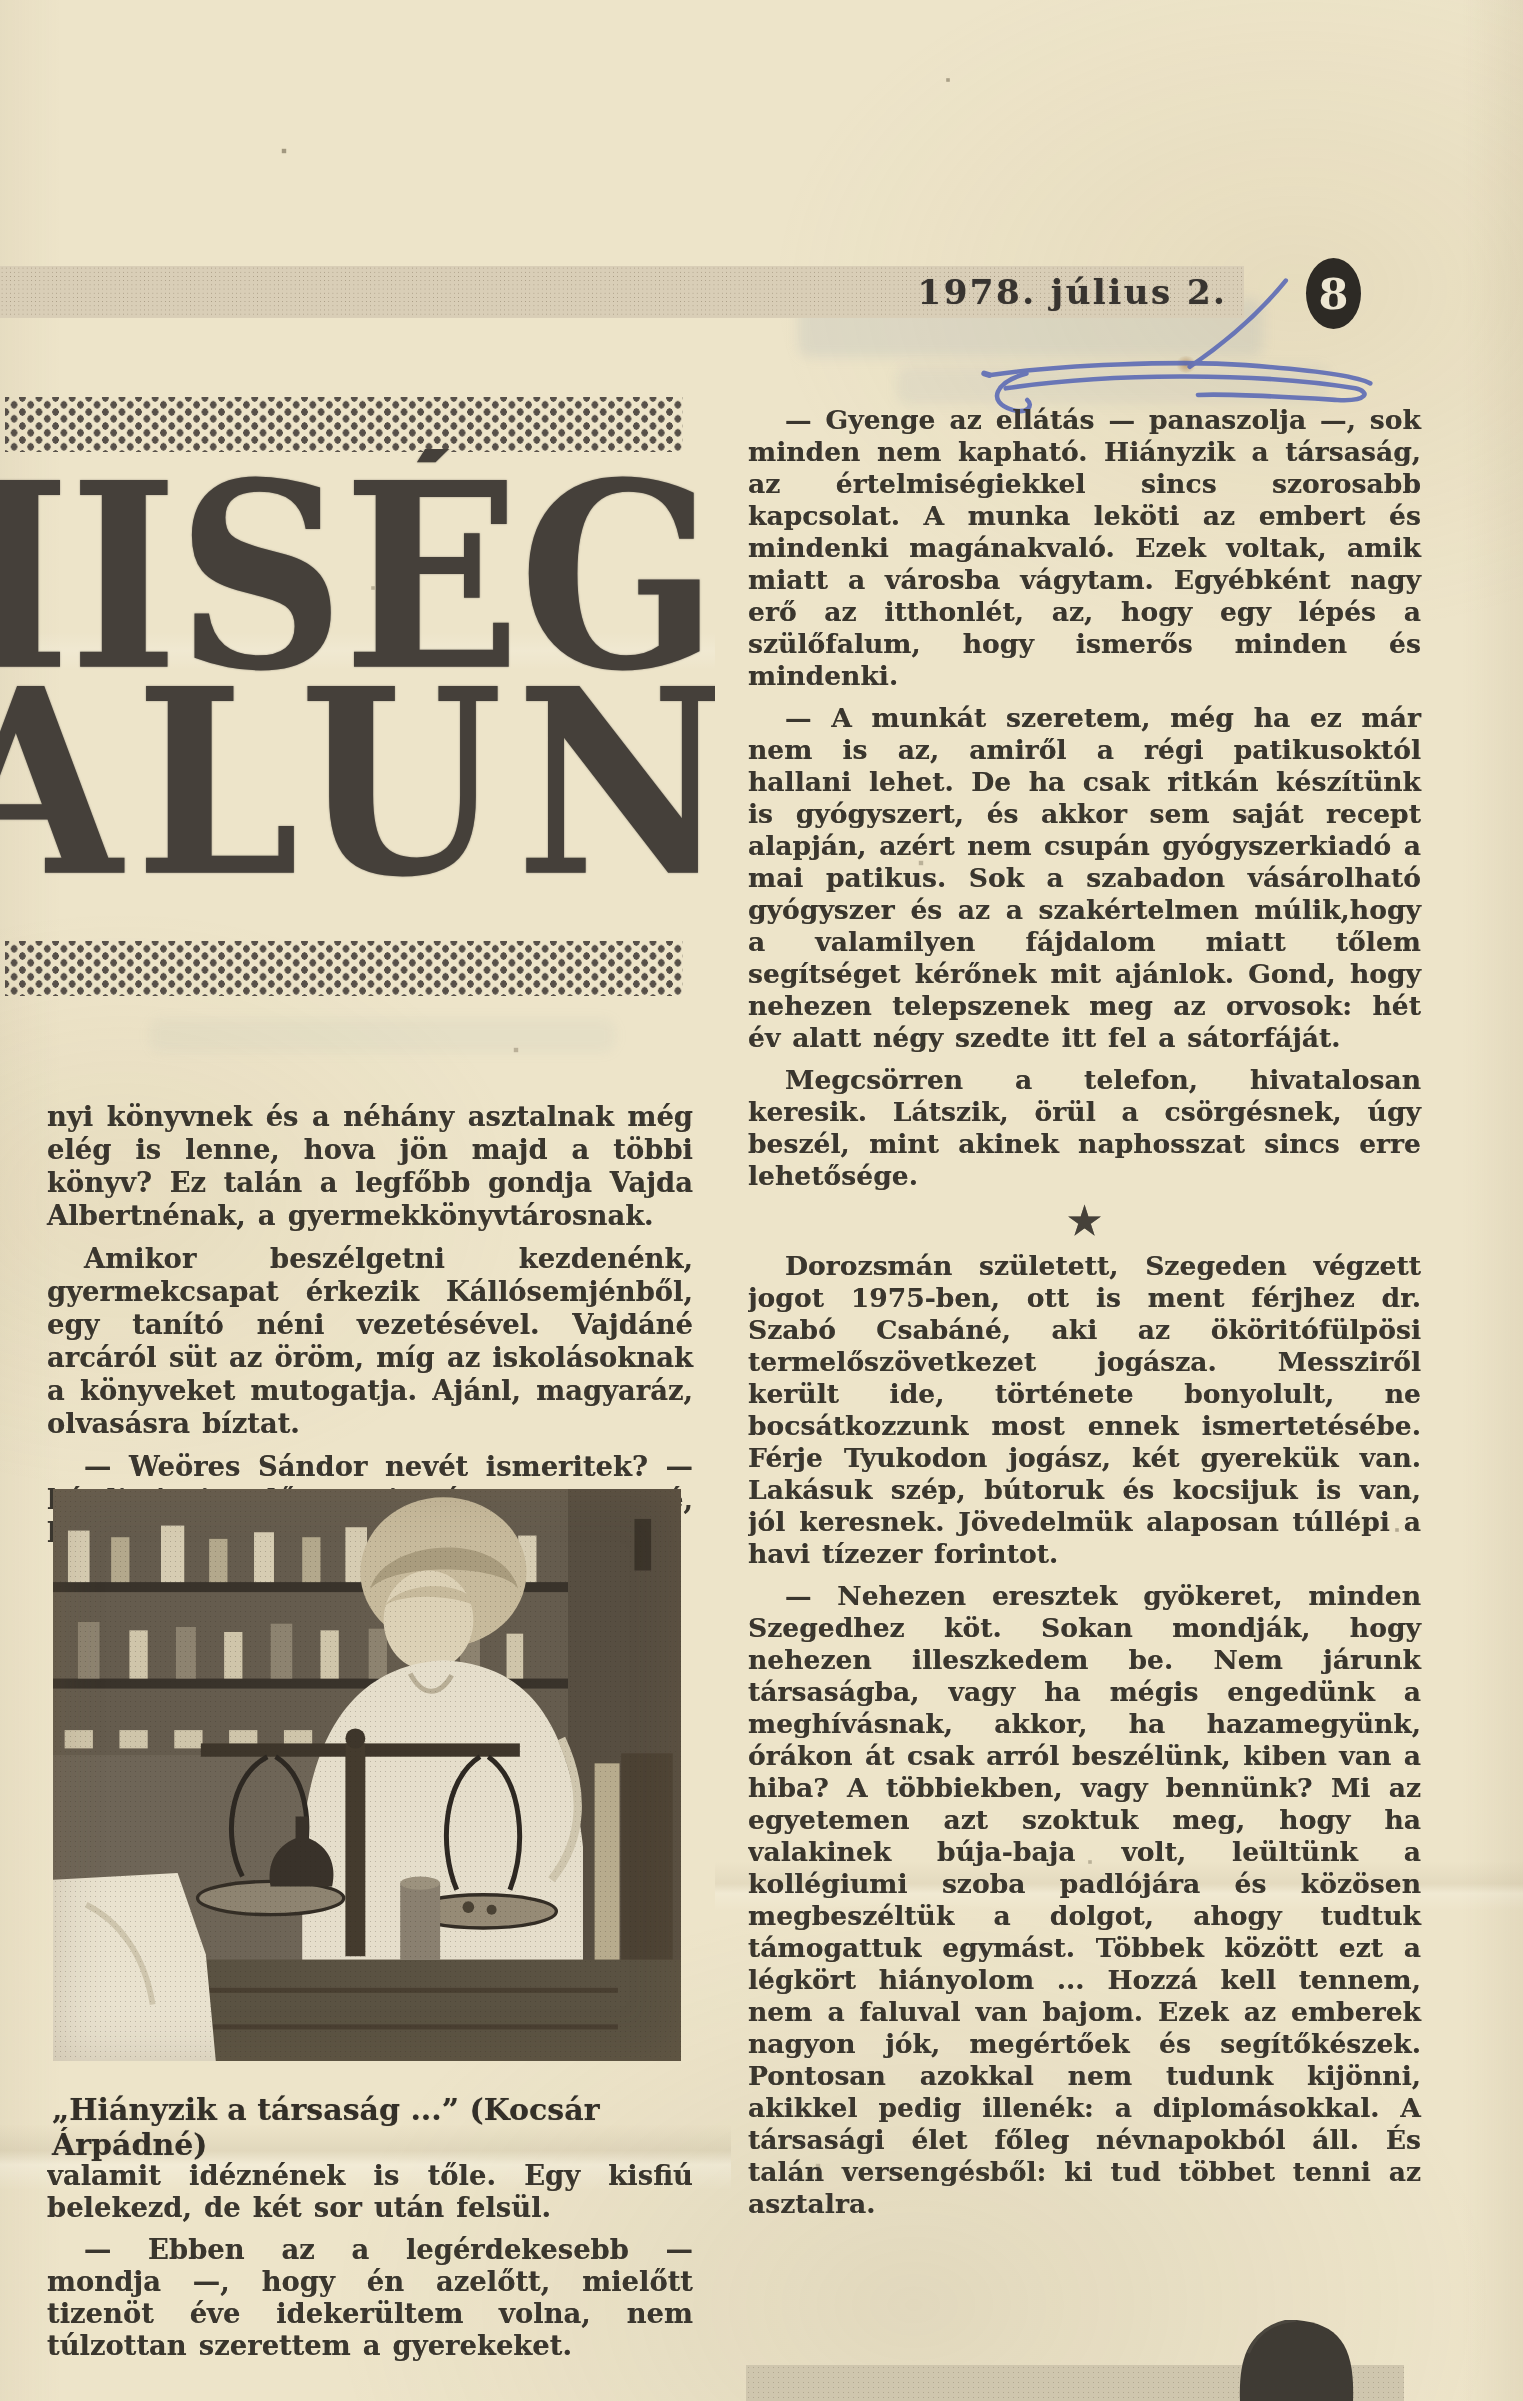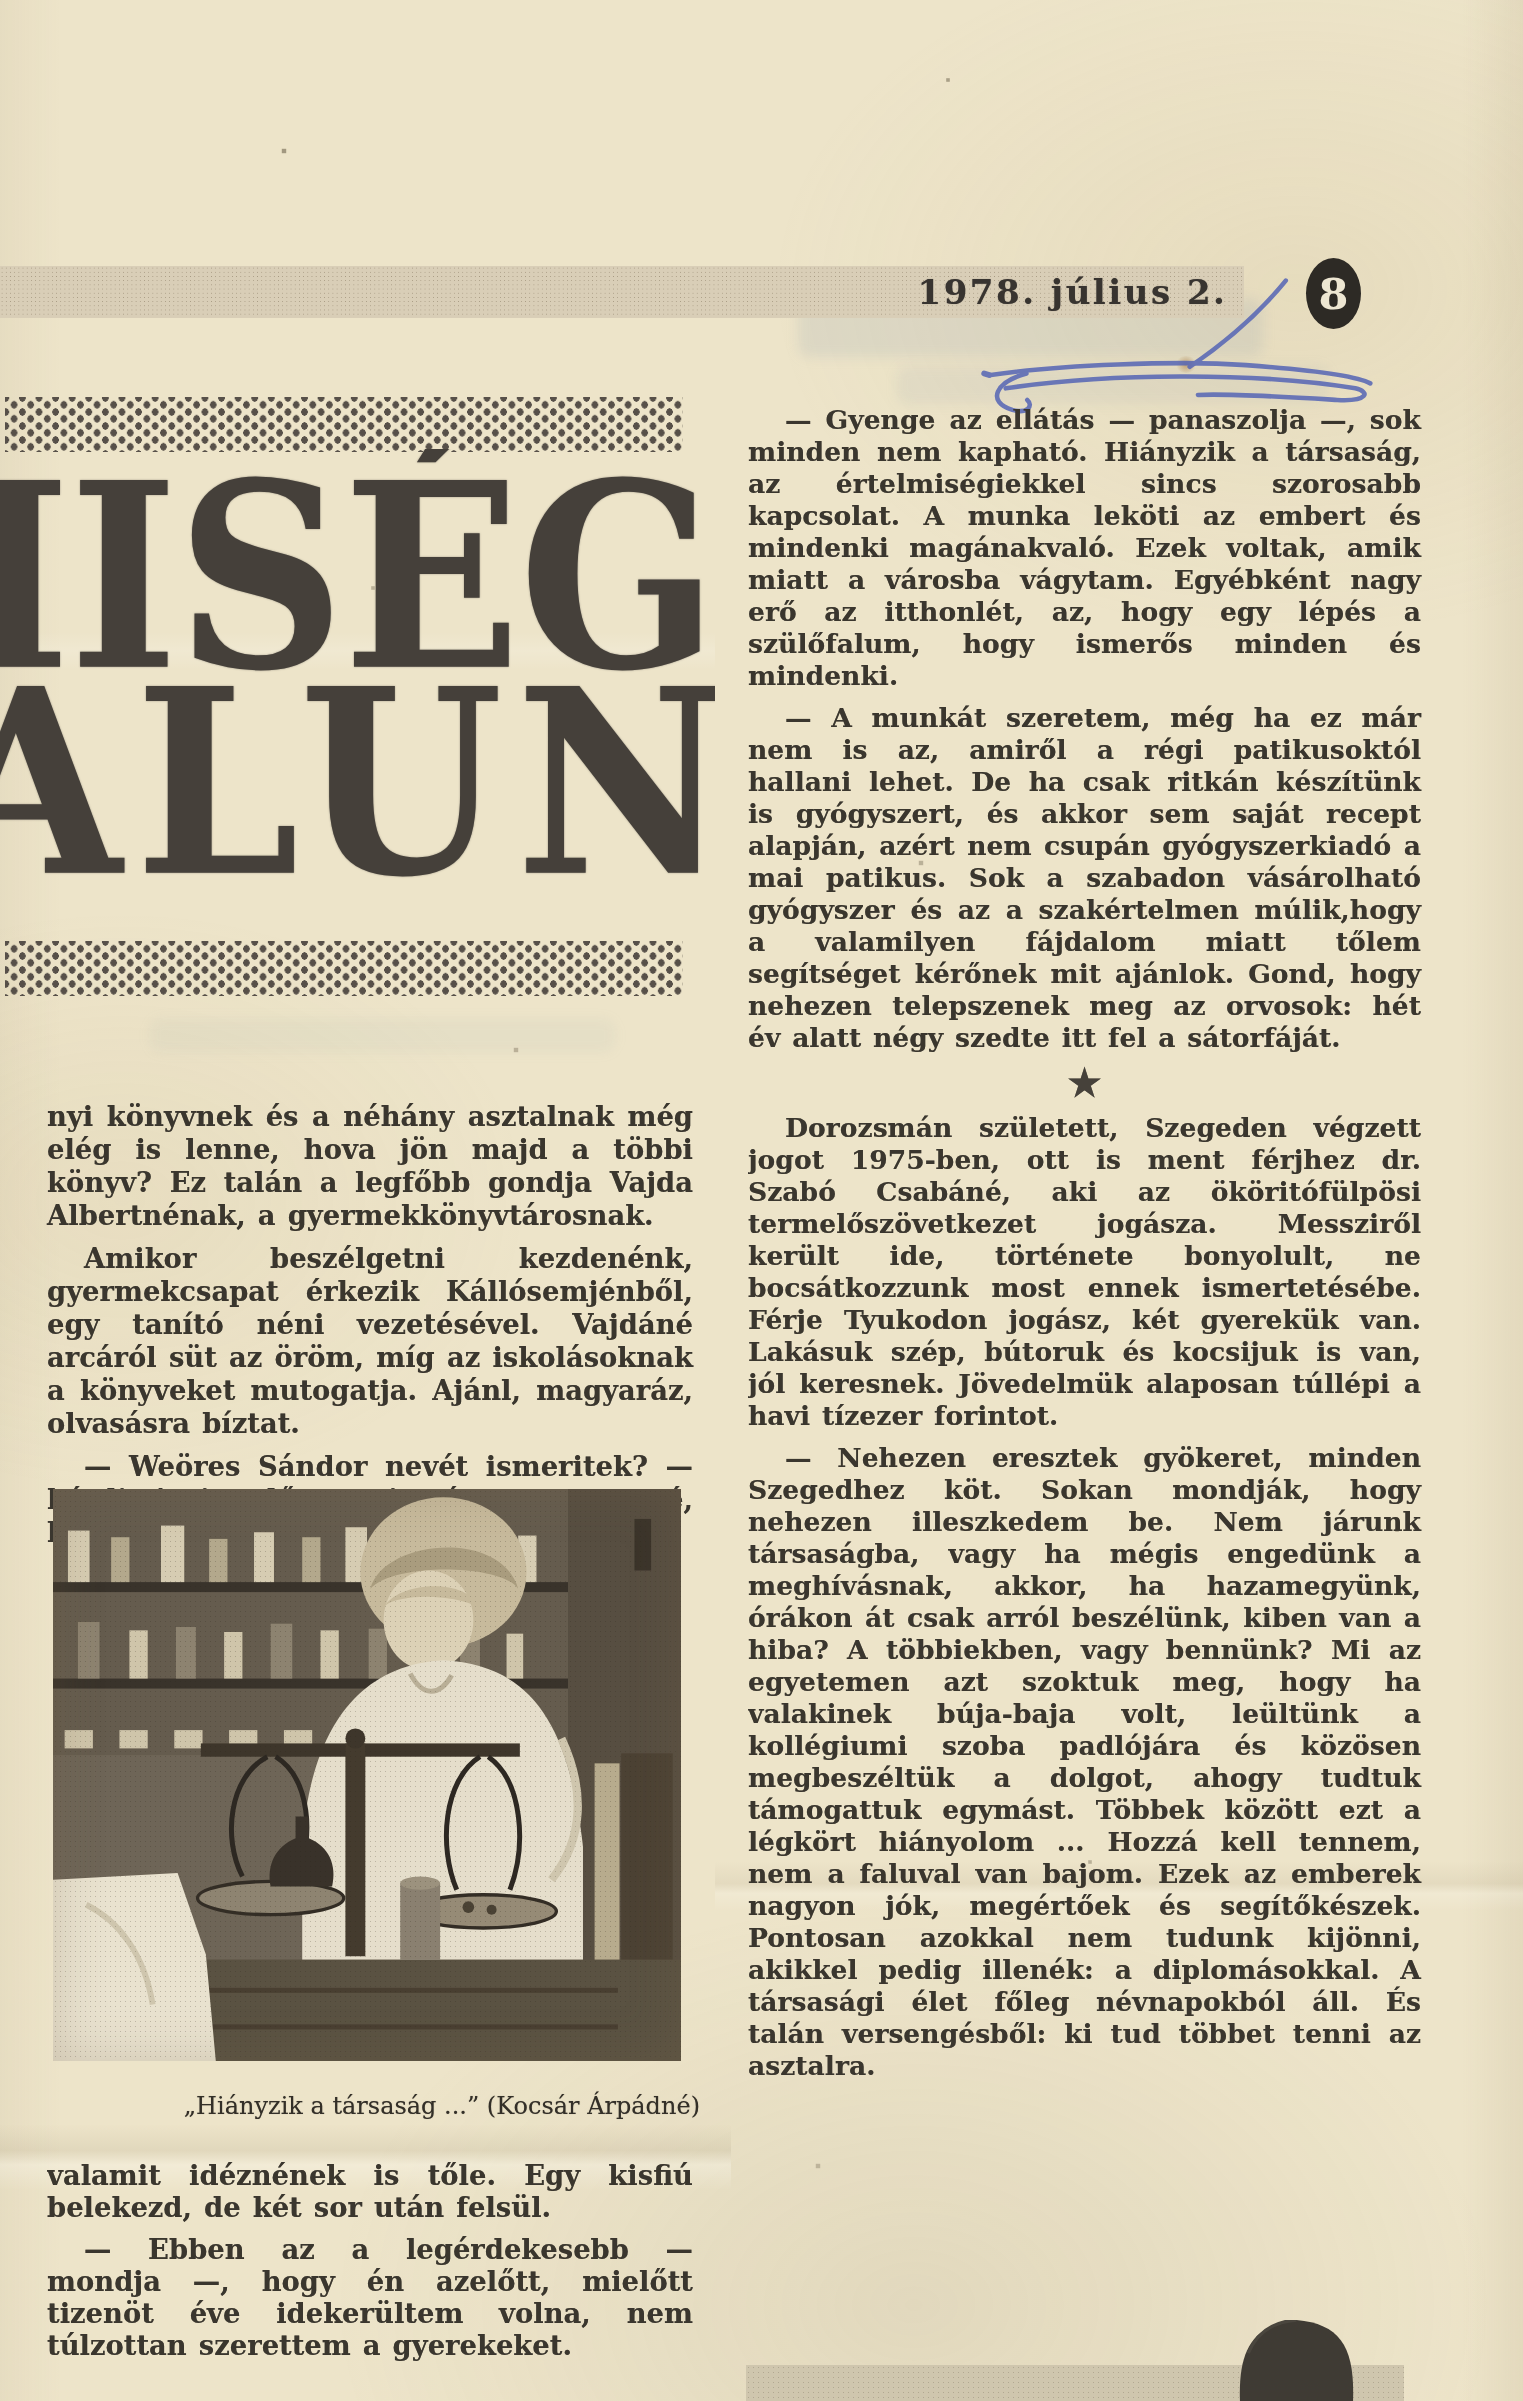--- a/index.html
+++ b/index.html
@@ -73,22 +73,22 @@
     font-size:26.6px;line-height:32px;}
   .star-sep{text-align:center;font-size:38px;line-height:38px;margin:11.6px 0 15px 0;
     color:#46413A;text-indent:0;}
   
   .photo1{left:53px;top:1489px;width:628px;height:572px;background:#6E6557;overflow:hidden;}
   .photo1 svg{display:block;}
   .halftone{position:absolute;left:0;top:0;right:0;bottom:0;
     background-image:radial-gradient(circle 1.3px,rgba(40,32,22,.22) 50%,transparent 58%);
     background-size:5px 5px;
     box-shadow:inset 0 0 50px rgba(120,100,70,.25);}
-  .caption{left:52px;top:2092px;width:648px;font-size:24px;font-weight:normal;
-    color:#332F28;text-shadow:0 0 0.7px rgba(51,47,40,.5);text-align:right;}
+  .caption{left:52px;top:2092px;width:648px;font-size:30px;font-weight:bold;
+    color:#332F28;text-shadow:0 0 0.7px rgba(51,47,40,.5);}
   .photo2-band{left:746px;top:2365px;width:658px;height:37px;background:#CFC6AE;
     background-image:radial-gradient(circle 1.2px,rgba(90,80,60,.25) 50%,transparent 58%);
     background-size:5px 5px;}
   .photo2-head{left:1215px;top:2320px;width:163px;height:81px;}
 </style>
 </head>
 <body>
 
 <div>
 
@@ -228,20 +228,21 @@
   <div class="abs caption">„Hiányzik a társaság ...” (Kocsár Árpádné)</div>
 
   <div class="abs col left-bottom">
     <p>valamit idéznének is tőle. Egy kisfiú belekezd, de két sor után felsül.</p>
     <p class="indent">— Ebben az a legérdekesebb — mondja —, hogy én azelőtt, mielőtt tizenöt éve idekerültem volna, nem túlzottan szerettem a gyerekeket.</p>
   </div>
 
   <div class="abs col right-col">
     <p class="indent">— Gyenge az ellátás — panaszolja —, sok minden nem kapható. Hiányzik a társaság, az értelmiségiekkel sincs szorosabb kapcsolat. A munka leköti az embert és mindenki magánakvaló. Ezek voltak, amik miatt a városba vágytam. Egyébként nagy erő az itthonlét, az, hogy egy lépés a szülőfalum, hogy ismerős minden és mindenki.</p>
     <p class="indent">— A munkát szeretem, még ha ez már nem is az, amiről a régi patikusoktól hallani lehet. De ha csak ritkán készítünk is gyógyszert, és akkor sem saját recept alapján, azért nem csupán gyógyszerkiadó a mai patikus. Sok a szabadon vásárolható gyógyszer és az a szakértelmen múlik,hogy a valamilyen fájdalom miatt tőlem segítséget kérőnek mit ajánlok. Gond, hogy nehezen telepszenek meg az orvosok: hét év alatt négy szedte itt fel a sátorfáját.</p>
+    <p class="indent">Megcsörren a telefon, hivatalosan keresik. Látszik, örül a csörgésnek, úgy beszél, mint akinek naphosszat sincs erre lehetősége.</p>
     <p class="star-sep">★</p>
     <p class="indent">Dorozsmán született, Szegeden végzett jogot 1975-ben, ott is ment férjhez dr. Szabó Csabáné, aki az ököritófülpösi termelőszövetkezet jogásza. Messziről került ide, története bonyolult, ne bocsátkozzunk most ennek ismertetésébe. Férje Tyukodon jogász, két gyerekük van. Lakásuk szép, bútoruk és kocsijuk is van, jól keresnek. Jövedelmük alaposan túllépi a havi tízezer forintot.</p>
     <p class="indent">— Nehezen eresztek gyökeret, minden Szegedhez köt. Sokan mondják, hogy nehezen illeszkedem be. Nem járunk társaságba, vagy ha mégis engedünk a meghívásnak, akkor, ha hazamegyünk, órákon át csak arról beszélünk, kiben van a hiba? A többiekben, vagy bennünk? Mi az egyetemen azt szoktuk meg, hogy ha valakinek búja-baja volt, leültünk a kollégiumi szoba padlójára és közösen megbeszéltük a dolgot, ahogy tudtuk támogattuk egymást. Többek között ezt a légkört hiányolom ... Hozzá kell tennem, nem a faluval van bajom. Ezek az emberek nagyon jók, megértőek és segítőkészek. Pontosan azokkal nem tudunk kijönni, akikkel pedig illenék: a diplomásokkal. A társasági élet főleg névnapokból áll. És talán versengésből: ki tud többet tenni az asztalra.</p>
 
   </div>
 
   <div class="abs photo2-band"></div>
   <svg class="abs photo2-head" viewBox="0 0 196 98" preserveAspectRatio="none">
     <path d="M98 0 C 44 6, 28 38, 30 98 L 166 98 C 168 34, 152 5, 98 0 Z" fill="#3F3B34"></path>
     <path d="M98 0 C 70 2, 50 16, 40 40" stroke="#4A463E" stroke-width="4" fill="none"></path>

